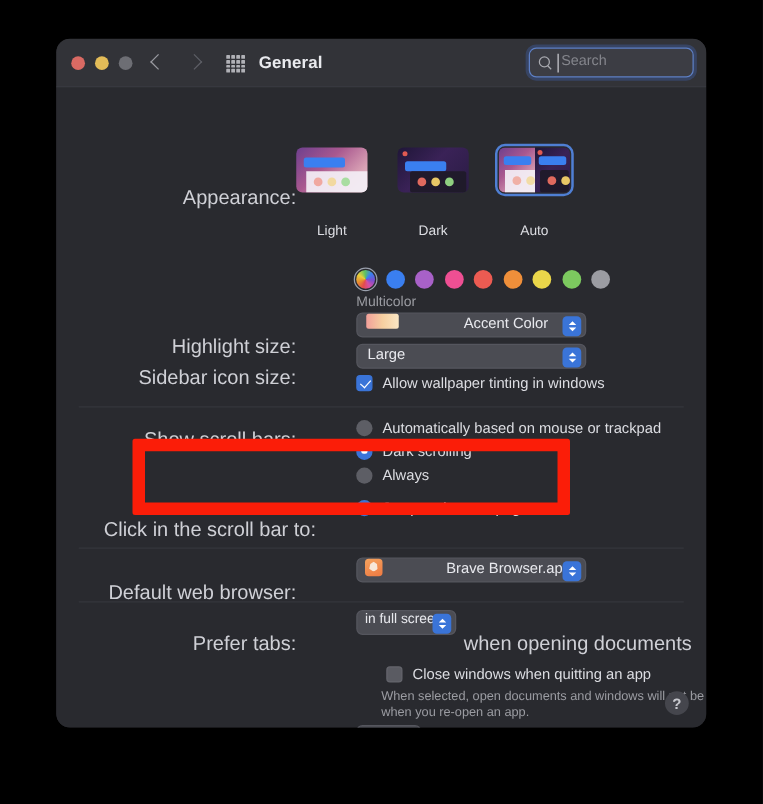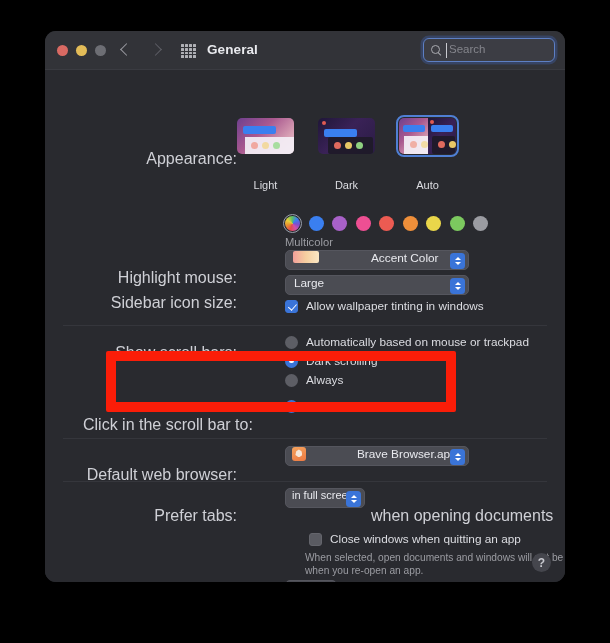--- a/index.html
+++ b/index.html
@@ -314,21 +314,21 @@
         <span class="sw" style="background:#a861c8"></span>
         <span class="sw" style="background:#ee4f93"></span>
         <span class="sw" style="background:#ec5b52"></span>
         <span class="sw" style="background:#ef8f3a"></span>
         <span class="sw" style="background:#ead64a"></span>
         <span class="sw" style="background:#7cc95f"></span>
         <span class="sw" style="background:#9b9ca2"></span>
       </div>
       <div class="multi-cap">Multicolor</div>
 
-      <div class="lbl lbl-w" style="top:183px;">Highlight mouse:</div>
+      <div class="lbl lbl-w" style="top:183px;">Highlight size:</div>
       <div class="popup" style="left:240px; top:180px; width:184px;">
         <span class="hl-swatch"></span>
         <span style="margin-left:7px;">Accent Color</span>
         <span class="arrows">
             <i class="up"></i>
             <i class="dn"></i>
           </span>
       </div>
 
       <div class="lbl lbl-w" style="top:208px;">Sidebar icon size:</div>

